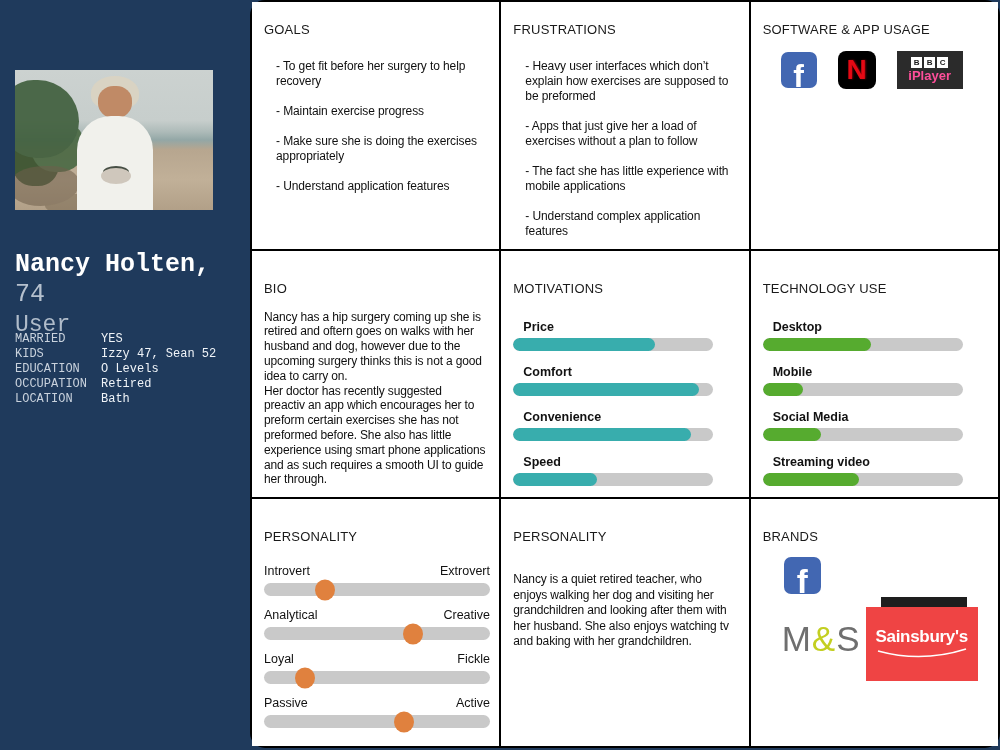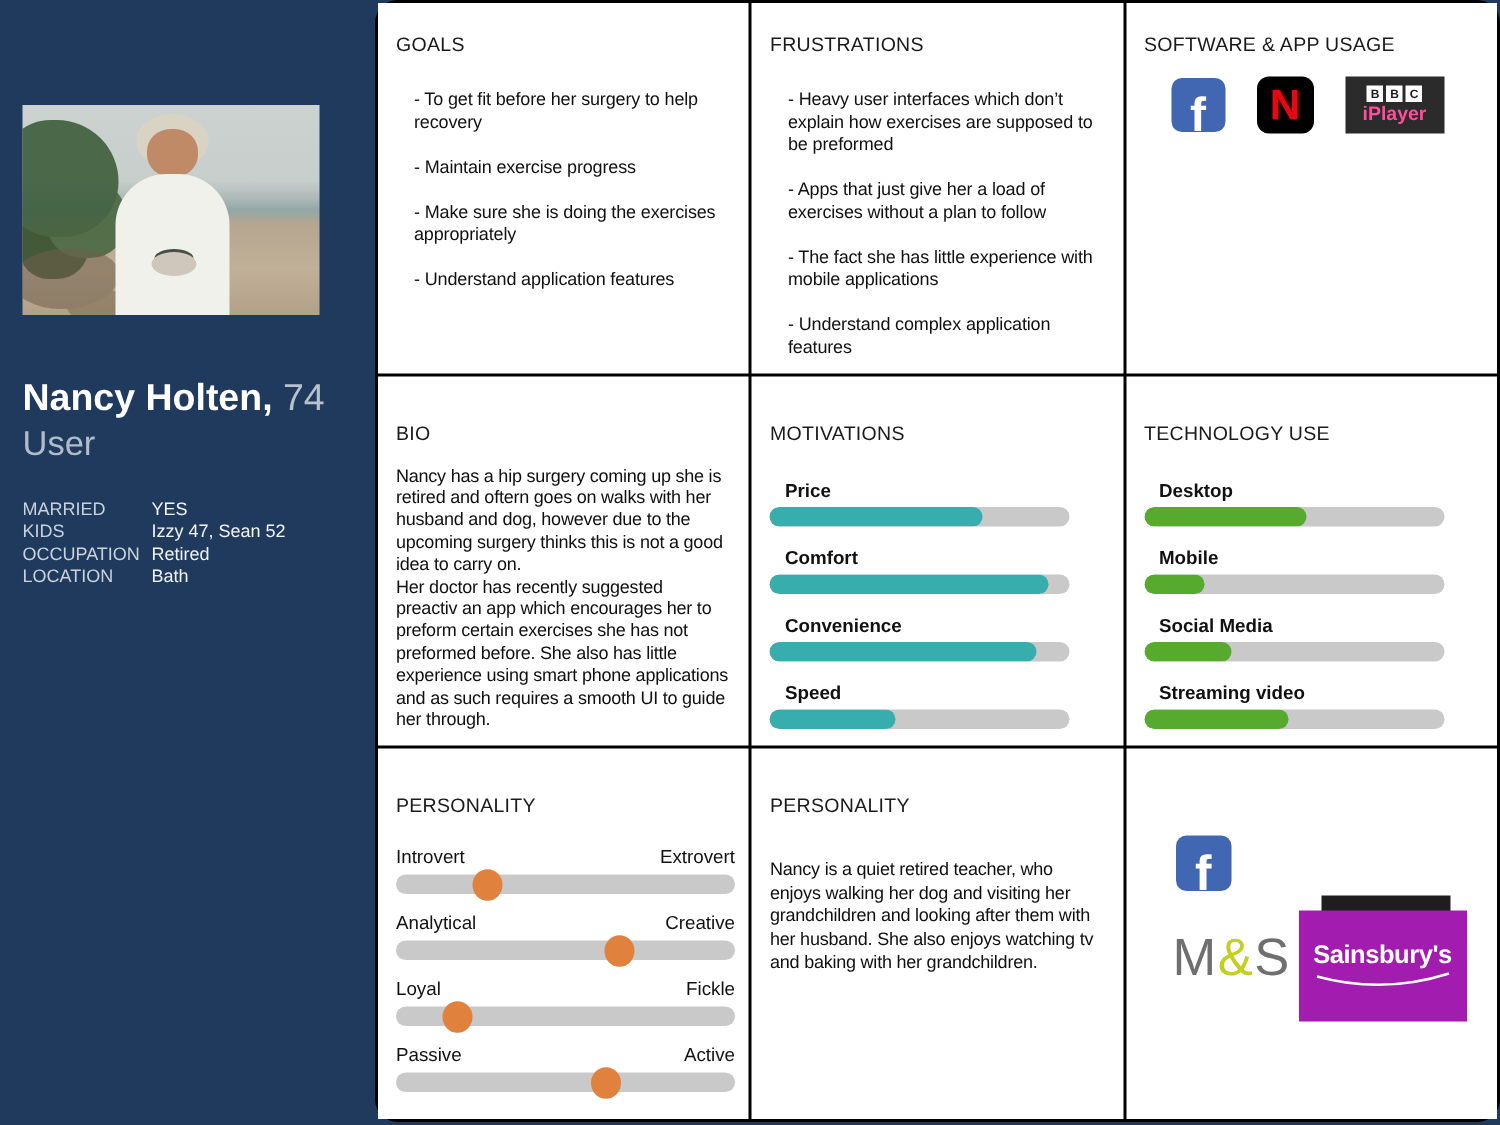--- a/index.html
+++ b/index.html
@@ -2,21 +2,21 @@
 <html><head>
 <meta charset="utf-8">
 <style>
   html,body { margin:0; padding:0; }
   body {
     width:1000px; height:750px; position:relative;
     background:#1f3a5c; font-family:"Liberation Sans", sans-serif;
     overflow:hidden;
   }
   
-  .sidebar { position:absolute; left:0; top:0; width:300px; height:750px; background:#1f3a5c; }
+  .sidebar { position:absolute; left:0; top:0; width:300px; height:750px; background:#1f3a5c;font-family:Liberation Mono, monospace; }
   .photo {
     position:absolute; left:15px; top:70px; width:198px; height:140px; overflow:hidden;
     background:linear-gradient(180deg,#ccd2d0 0%,#c7cecc 36%,#aebbb9 44%,#93a7a6 50%,#b7a68f 57%,#c1b098 78%,#b2a088 100%);
   }
   .foliage { position:absolute; left:-14px; top:10px; width:78px; height:78px; background:#41603e;
     border-radius:46% 58% 52% 50%; box-shadow:18px 26px 0 -12px #4c6a45, -4px 44px 0 -16px #39532f; opacity:.92; }
   .seaweed { position:absolute; left:-6px; top:96px; width:70px; height:40px; background:#6f5f4b;
     border-radius:50% 40% 55% 45%; opacity:.55; box-shadow:26px 18px 0 -10px #7a6a53; }
   .hair { position:absolute; left:76px; top:6px; width:48px; height:34px; background:#d9d3c3; border-radius:50% 50% 42% 42%; }
   .face { position:absolute; left:83px; top:16px; width:34px; height:32px; background:#c08a66; border-radius:46%; }
@@ -74,21 +74,21 @@
   .slider-track { width:226px; height:13px; border-radius:7px; background:#c9c9c9; position:relative; }
   .slider-dot { position:absolute; top:50%; width:20px; height:21px; border-radius:50%; background:#e0813e; transform:translate(-50%,-50%); }
   
   .brand { position:absolute; }
   .brand-fb { left:33px; top:58px; width:37px; height:37px; border-radius:7px; background:#4267b2; }
   .brand-fb span { position:absolute; bottom:-7px; left:50%; transform:translateX(-50%); color:#fff; font-size:33px; font-weight:bold; }
   .brand-deb { left:130px; top:57px; width:86px; height:46px; background:#1e1e1e; display:flex; align-items:center; justify-content:center;margin-top:41px; }
   .brand-deb span { color:#f5f5f5; font-size:8.5px; letter-spacing:2.6px; margin-right:-2.6px; }
   .brand-ms { left:31px; top:120px; font-size:35px; font-weight:normal; color:#6f6f6f; letter-spacing:1px; }
   .brand-ms .amp { color:#c3cf21; }
-  .brand-sains { left:115px; top:108px; width:112px; height:74px; background:#a21caf; display:flex; flex-direction:column; align-items:center; justify-content:center; }
+  .brand-sains { left:115px; top:108px; width:112px; height:74px; background:#ef4444; display:flex; flex-direction:column; align-items:center; justify-content:center; }
   .brand-sains .sains-label { color:#fff; font-size:17px; font-weight:bold; letter-spacing:-0.3px; }
 </style>
 </head>
 <body>
 
 <div class="sidebar">
   <div class="photo">
     <div class="foliage"></div>
     <div class="seaweed"></div>
     <div class="hair"></div>
@@ -103,20 +103,24 @@
   <div class="details">
     <div class="detail-row">
       <span class="detail-label">MARRIED</span>
       <span class="detail-value">YES</span>
     </div>
     <div class="detail-row">
       <span class="detail-label">KIDS</span>
       <span class="detail-value">Izzy 47, Sean 52</span>
     </div>
     <div class="detail-row">
+      <span class="detail-label">EDUCATION</span>
+      <span class="detail-value">O Levels</span>
+    </div>
+    <div class="detail-row">
       <span class="detail-label">OCCUPATION</span>
       <span class="detail-value">Retired</span>
     </div>
     <div class="detail-row">
       <span class="detail-label">LOCATION</span>
       <span class="detail-value">Bath</span>
     </div>
   </div>
 </div>
 
@@ -269,20 +273,21 @@
       </div>
     </div>
   </div>
 
   <div class="cell low">
     <div class="cell-title">PERSONALITY</div>
     <div class="body-text pers-text">Nancy is a quiet retired teacher, who enjoys walking her dog and visiting her grandchildren and looking after them with her husband. She also enjoys watching tv and baking with her grandchildren.</div>
   </div>
 
   <div class="cell low">
+    <div class="cell-title">BRANDS</div>
     <div class="brand brand-fb">
         <span>f</span>
       </div>
     <div class="brand brand-deb">
         <span>DEBENHAMS</span>
       </div>
     <div class="brand brand-ms"><span>M</span><span class="amp">&amp;</span><span>S</span></div>
     <div class="brand brand-sains">
       <span class="sains-label">Sainsbury's</span>
       <svg width="96" height="14" viewBox="0 0 96 14">

